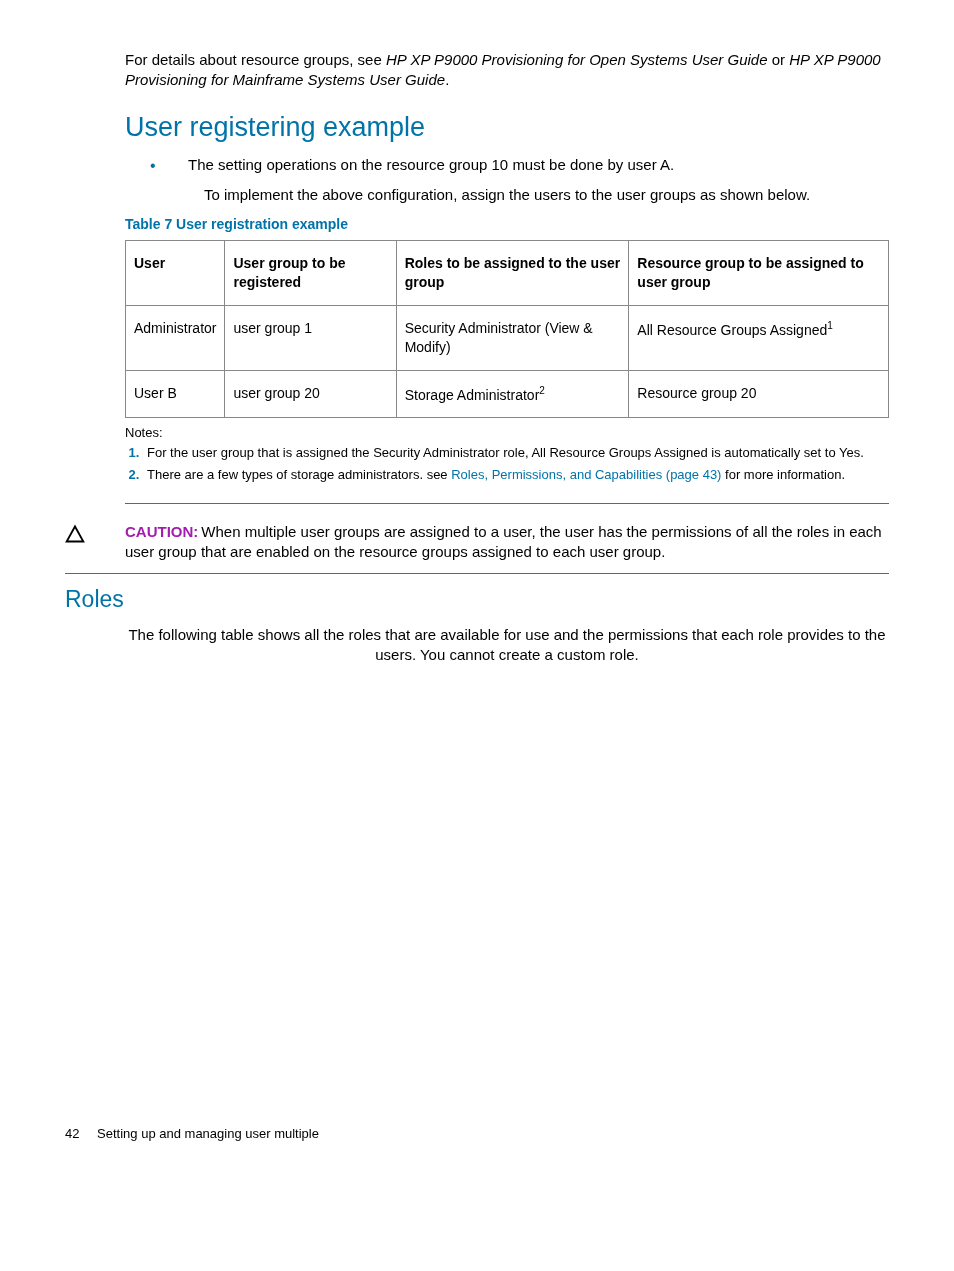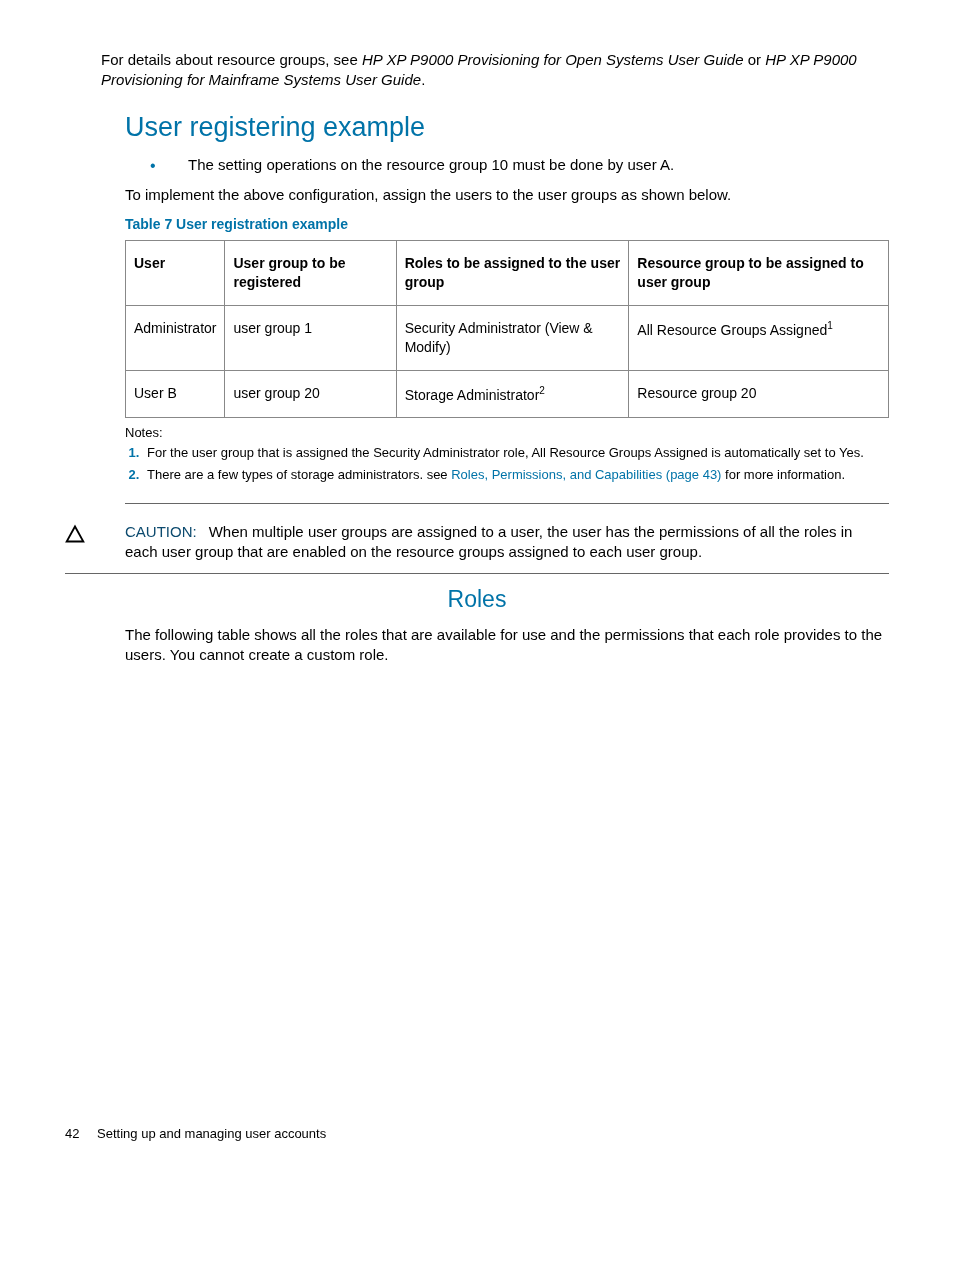--- a/index.html
+++ b/index.html
@@ -6,35 +6,34 @@
     font-family: Arial, Helvetica, sans-serif;
     font-size: 15px;
     color: #000;
     margin: 0;
     padding: 50px 65px 30px 65px;
     width: 954px;
     box-sizing: border-box;
     line-height: 1.35;
   }
   .intro-para {
-    margin-left: 36px;
+    margin-left: 60px;
     margin-bottom: 18px;
   }
   .italic { font-style: italic; }
   h2.section {
     font-family: Arial, Helvetica, sans-serif;
     font-weight: normal;
     color: #0073a8;
     font-size: 27px;
     margin: 10px 0 10px 60px;
   }
   h2.roles {
     margin-left: 0;
     font-size: 23px;
-    text-align: center;
   }
   ul.bullets {
     margin: 0 0 10px 85px;
     padding: 0;
   }
   ul.bullets li {
     list-style: none;
     position: relative;
     padding-left: 38px;
     margin-bottom: 8px;
@@ -43,20 +42,21 @@
     content: "•";
     position: absolute;
     left: 0;
     top: 0;
     color: #0073a8;
     font-size: 16px;
   }
   .body-p {
     margin-left: 60px;
     margin-bottom: 10px;
+    text-align: center;
   }
   .table-title {
     color: #0073a8;
     font-weight: bold;
     font-size: 14px;
     margin-left: 60px;
     margin-bottom: 6px;
   }
   table.data {
     border-collapse: collapse;
@@ -106,23 +106,23 @@
   .caution-icon {
     width: 60px;
     flex-shrink: 0;
     font-size: 18px;
     font-weight: bold;
     padding-top: 2px;
   }
   .caution-icon svg { width: 20px; height: 20px; }
   .caution-text { flex: 1; }
   .caution-label {
-    color: #0c4a6e;
-    font-weight: normal;
-    margin-right: 12px;
+    color: #a21caf;
+    font-weight: bold;
+    margin-right: 3px;
   }
   .footer {
     margin-top: 460px;
     font-size: 13px;
   }
   .footer .pagenum { margin-right: 14px; }
 </style>
 </head>
 <body>
 
@@ -185,14 +185,14 @@
     <span class="caution-label">CAUTION:</span><span>When multiple user groups are assigned to a user, the user has the permissions of all the roles in each user group that are enabled on the resource groups assigned to each user group.</span>
   </div>
 </div>
 
 <h2 class="section roles">Roles</h2>
 
 <div class="body-p">The following table shows all the roles that are available for use and the permissions that each role provides to the users. You cannot create a custom role.</div>
 
 <div class="footer">
   <span class="pagenum">42</span>
-  <span>Setting up and managing user accounts</span>
+  <span>Setting up and managing user multiple</span>
 </div>
 
 </body></html>

